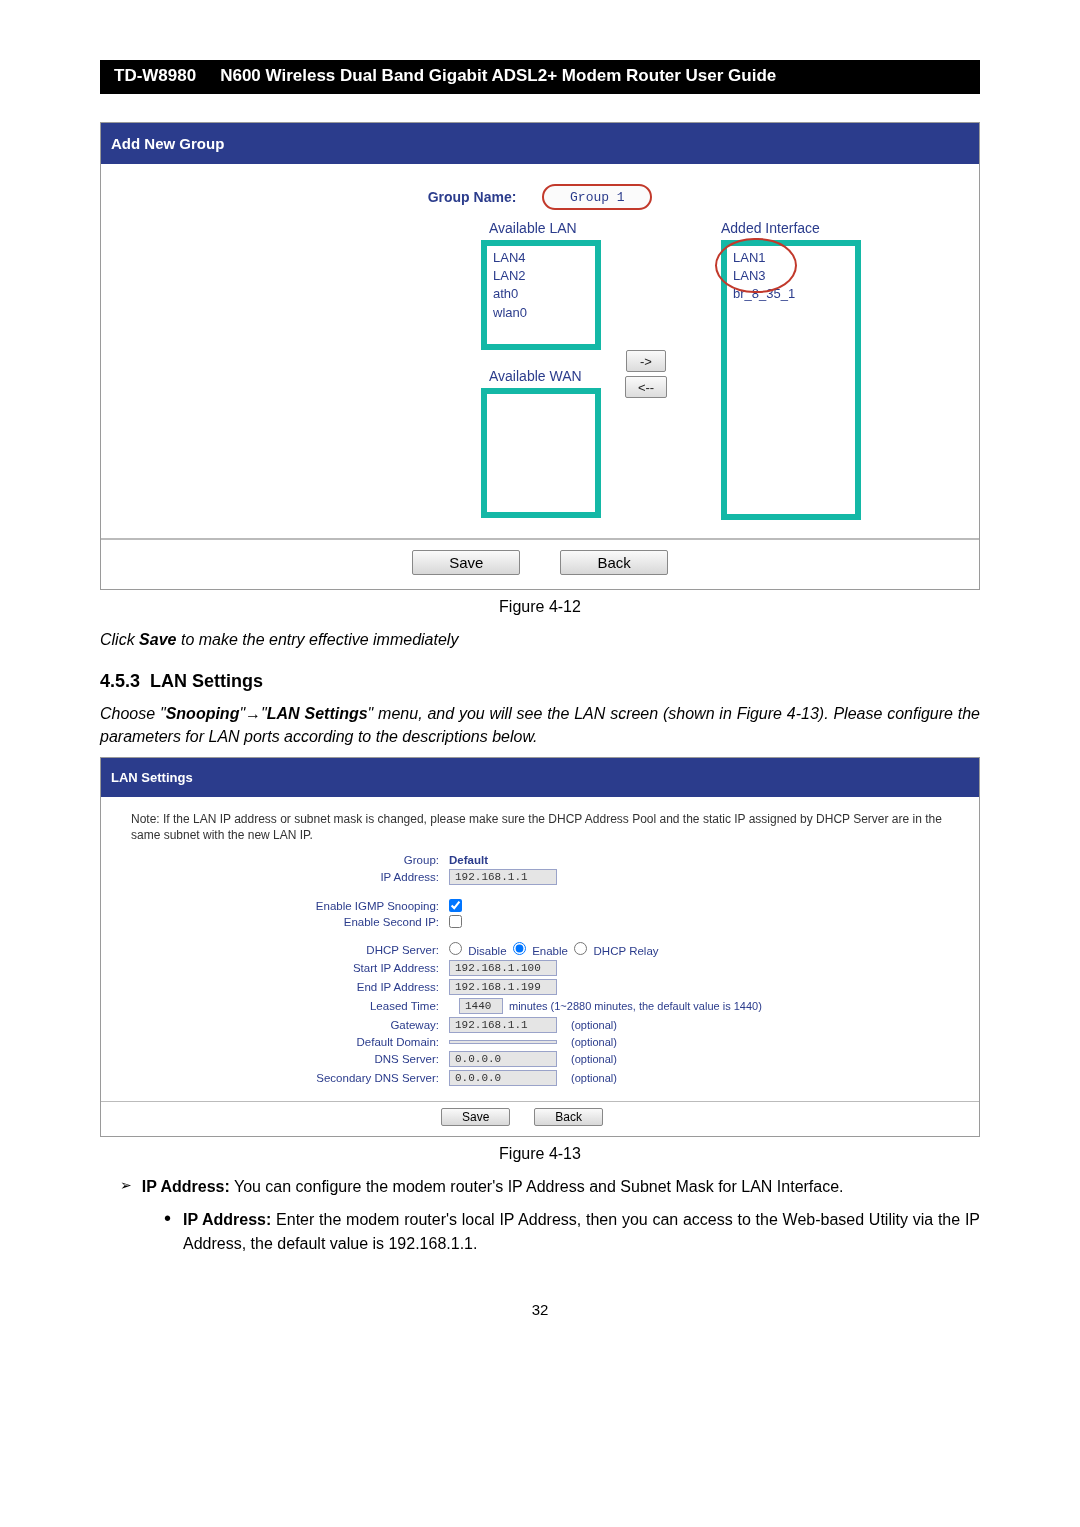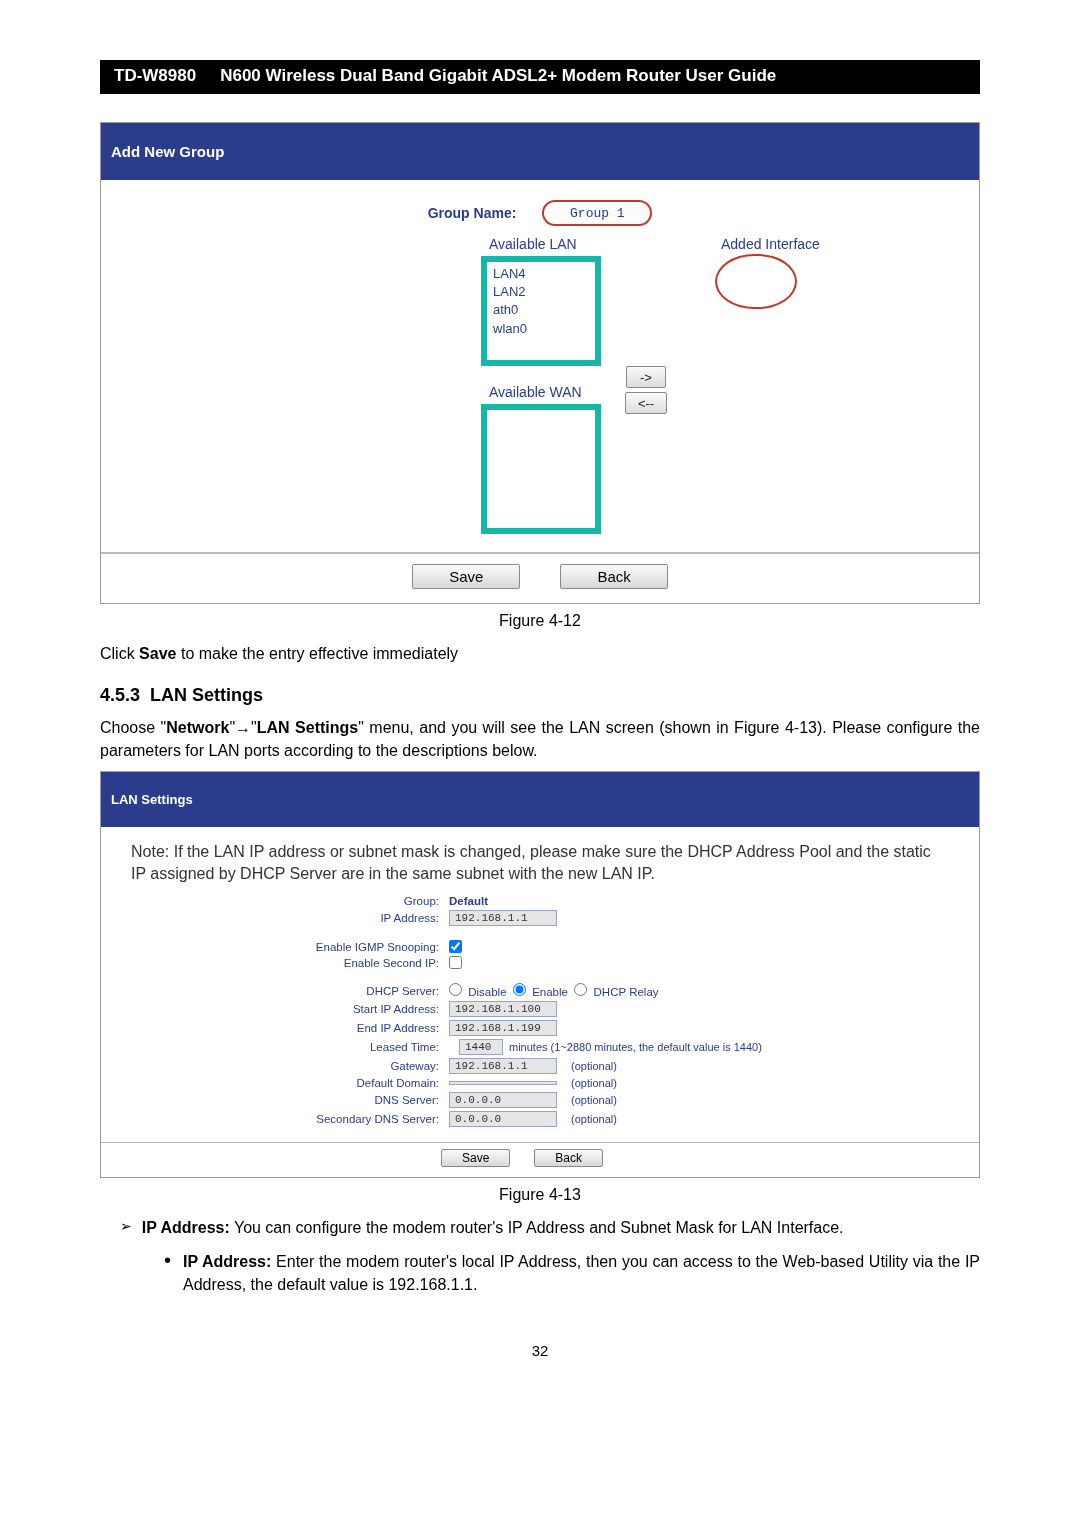--- a/index.html
+++ b/index.html
@@ -37,21 +37,21 @@
   .panel {
     border: 1px solid #9a9a9a;
     background: #fff;
     margin: 6px 0 8px 0;
   }
   .panel-header {
     background: #2b3c8c;
     color: #fff;
     font-weight: bold;
     font-size: 15px;
-    padding: 20px 10px;
+    padding: 12px 10px;
   }
   .panel-body {
     padding: 14px 40px 18px 40px;
     color: #2b3c8c;
     font-size: 14px;
   }
   .row { display: flex; align-items: center; gap: 26px; margin: 6px 0; }
   .oval-input {
     display: inline-flex;
     align-items: center;
@@ -129,26 +129,26 @@
     justify-content: center;
     background: linear-gradient(#fafafa, #d8d8d8);
     border: 1px solid #888;
     border-radius: 2px;
     font-size: 15px;
     padding: 3px 36px;
     cursor: pointer;
   }
 
   .fig-caption { text-align: center; font-size: 16px; margin: 6px 0 12px 0; }
-  .body-text { font-size: 16px; line-height: 1.45; margin: 6px 0; text-align: justify; }
+  .body-text { font-size: 16px; line-height: 1.45; margin: 6px 0; text-align: justify; font-style: italic; }
   .section-head { font-size: 18px; font-weight: bold; margin: 20px 0 10px 0; }
 
   
   .panel2-body { padding: 10px 18px 12px 18px; color: #2b3c8c; font-size: 11.5px; }
-  .note { font-size: 16px; color: #333; margin: 4px 12px 10px 12px; line-height: 1.4; }
+  .note { font-size: 12px; color: #333; margin: 4px 12px 10px 12px; line-height: 1.4; }
   .form-row { display: flex; align-items: center; margin: 3px 0; }
   .form-label { width: 330px; text-align: right; padding-right: 10px; font-weight: normal; color:#2b3c8c; }
   .form-val { font-weight: bold; color:#2b3c8c; }
   .txt {
     border: 1px solid #9aa3c9;
     background: #e5e5e5;
     padding: 1px 5px;
     font-family: "Courier New", monospace;
     font-size: 11px;
     min-width: 108px;
@@ -201,20 +201,25 @@
           <div class="item">LAN2</div>
           <div class="item">ath0</div>
           <div class="item">wlan0</div>
         </div>
         <div style="height:18px;"></div>
         <div class="col-head1">Available WAN</div>
         <div class="listbox listbox-wan"></div>
       </div>
       <div class="col">
         <div class="col-head2">Added Interface</div>
+        <div class="listbox" style="height:280px;width:140px;">
+          <div class="item">LAN1</div>
+          <div class="item">LAN3</div>
+          <div class="item">br_8_35_1</div>
+        </div>
       </div>
       <div class="circled"></div>
       <div class="mover-btns">
         <span class="btn">-&gt;</span>
         <span class="btn">&lt;--</span>
       </div>
     </div>
   </div>
   <div class="panel-footer">
     <span class="big-btn">Save</span>
@@ -225,21 +230,21 @@
 
 <p class="body-text">
   <span>Click </span><b>Save</b><span> to make the entry effective immediately</span>
 </p>
 
 <div class="section-head">
   <span>4.5.3</span>&nbsp;&nbsp;<span>LAN Settings</span>
 </div>
 
 <p class="body-text">
-  Choose "<b>Network</b>"→"<b>LAN Settings</b>" menu, and you will see the LAN screen (shown in Figure 4-13). Please configure the parameters for LAN ports according to the descriptions below.
+  Choose "<b>Snooping</b>"→"<b>LAN Settings</b>" menu, and you will see the LAN screen (shown in Figure 4-13). Please configure the parameters for LAN ports according to the descriptions below.
 </p>
 
 <div class="panel" style="margin-top:8px;">
   <div class="panel-header" style="font-size:13px;">LAN Settings</div>
   <div class="panel2-body">
     <div class="note">Note: If the LAN IP address or subnet mask is changed, please make sure the DHCP Address Pool and the static IP assigned by DHCP Server are in the same subnet with the new LAN IP.</div>
 
     <div class="form-row">
         <div class="form-label">Group:</div>
         <span class="form-val">Default</span>

